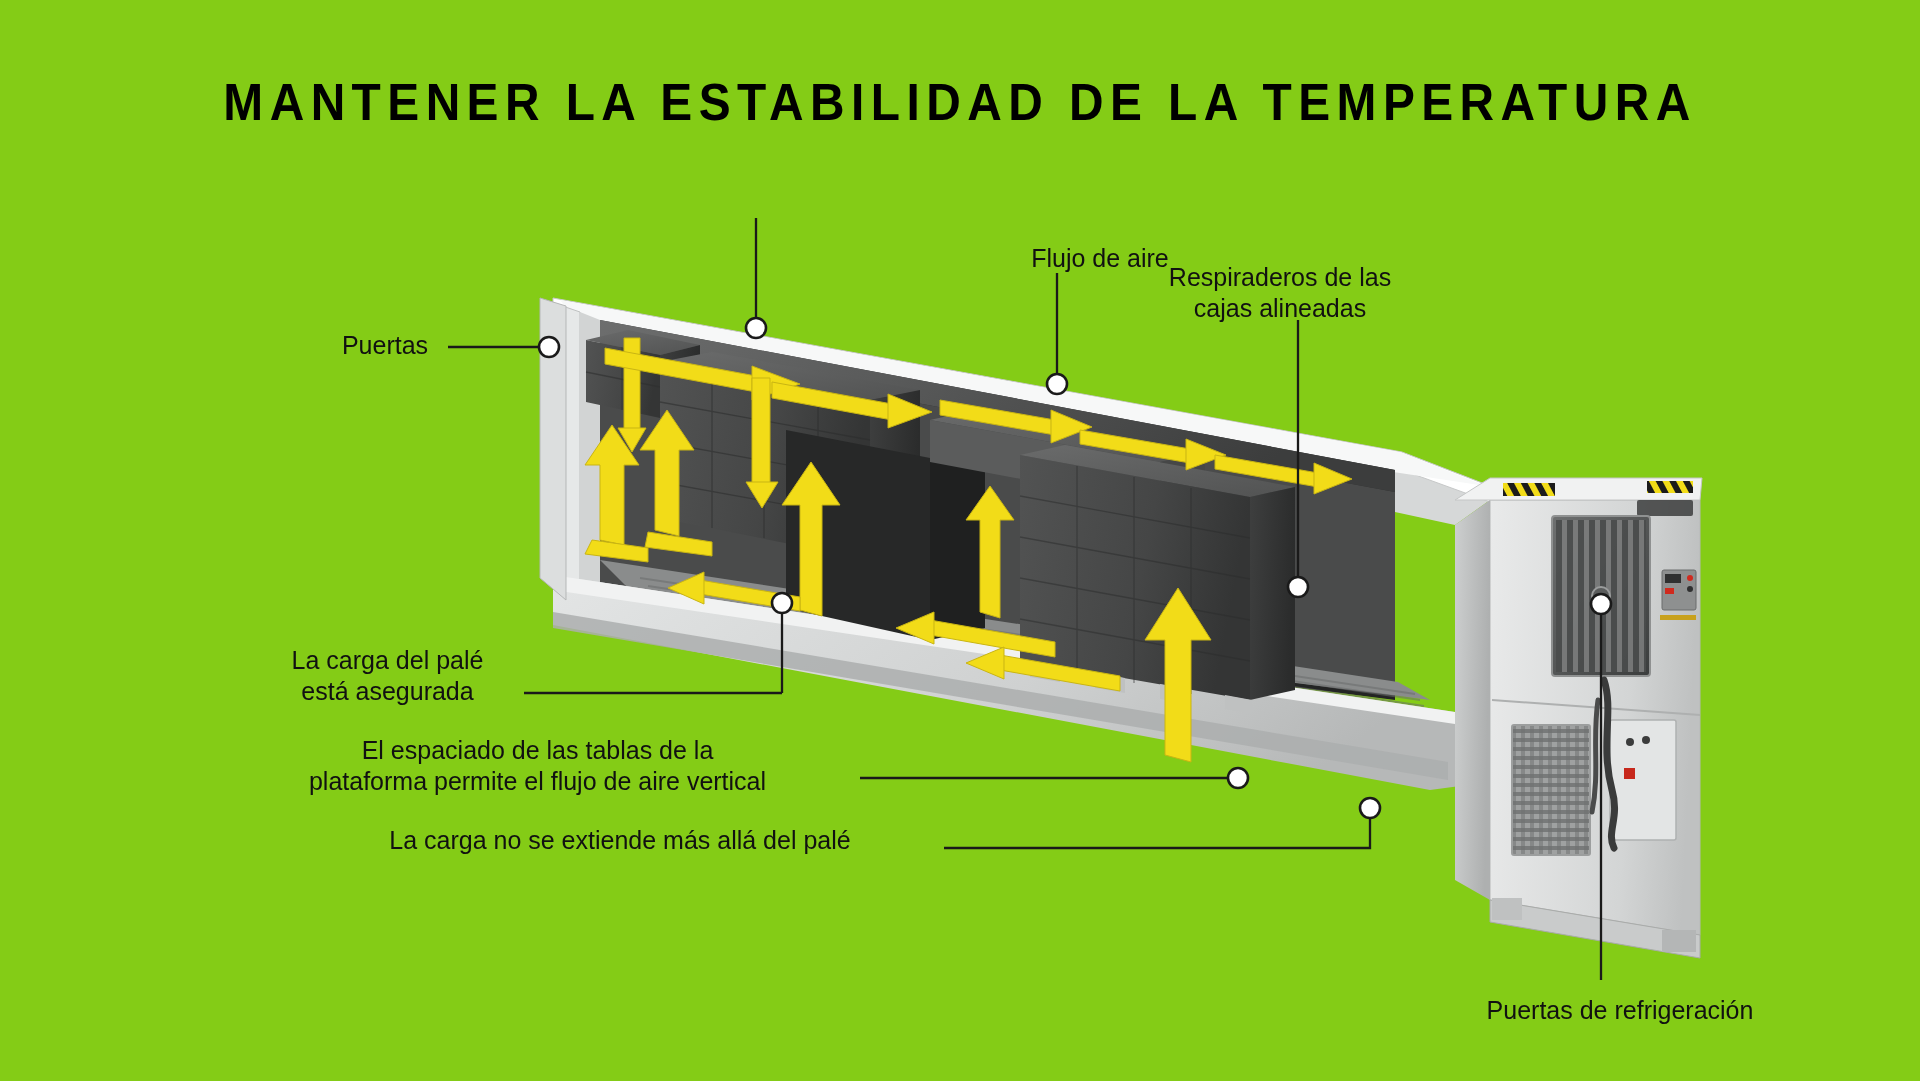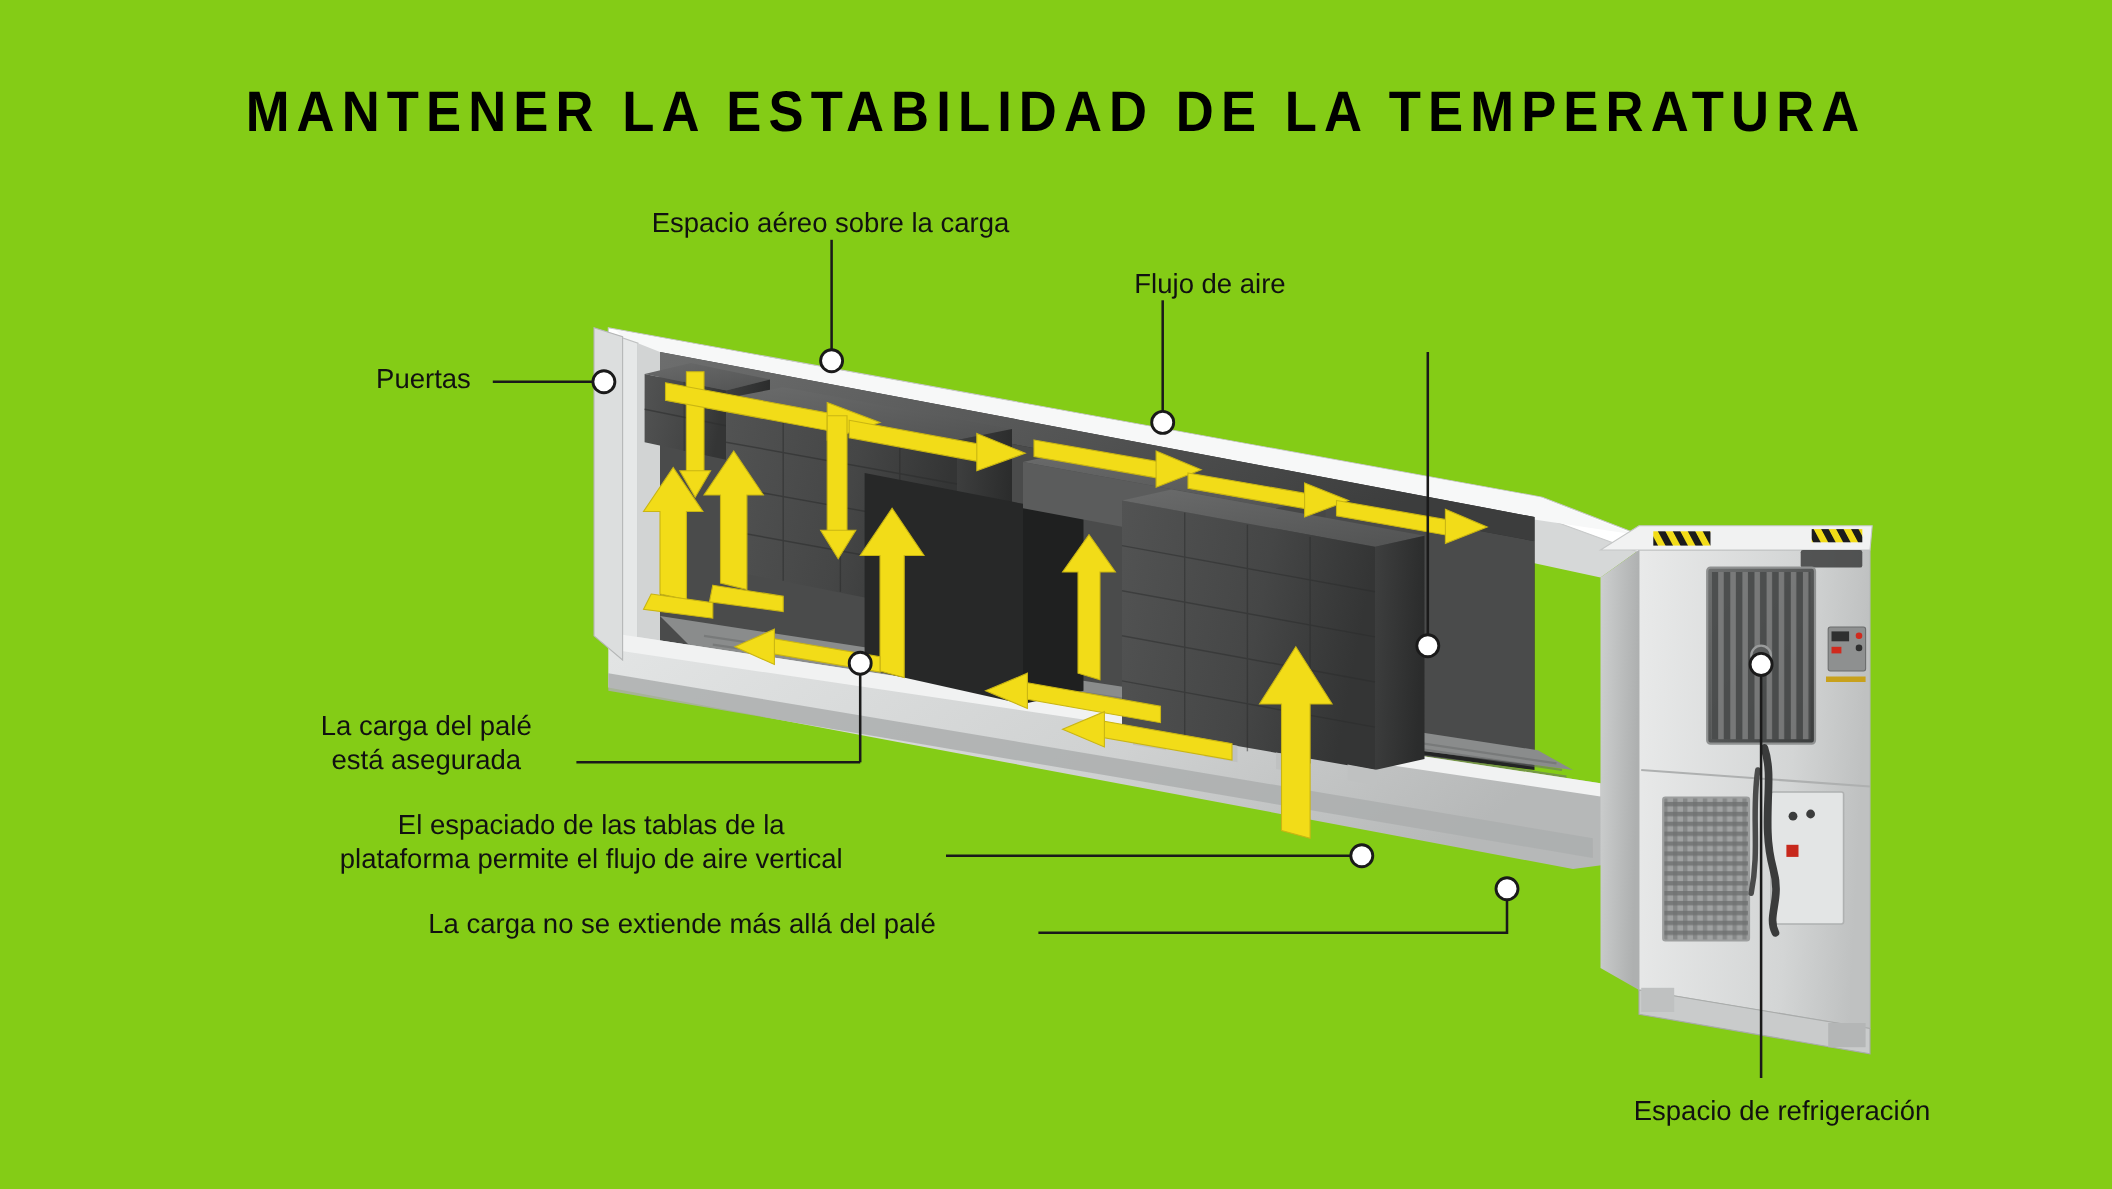--- a/index.html
+++ b/index.html
@@ -366,30 +366,31 @@
         <circle cx="1298" cy="587" r="10"></circle>
         <circle cx="549" cy="347" r="10"></circle>
         <circle cx="782" cy="603" r="10"></circle>
         <circle cx="1238" cy="778" r="10"></circle>
         <circle cx="1370" cy="808" r="10"></circle>
         <circle cx="1601" cy="604" r="10"></circle>
       </g>
     </svg>
   </div>
 
-  <div class="callout center" id="label-airspace">Espacio aéreo sobre la carga</div>
 
   <div class="callout center" id="label-airflow">Flujo de aire</div>
 
+  <div class="callout center" id="label-vents">Respiraderos de las
+cajas alineadas</div>
 
   <div class="callout right" id="label-doors">Puertas</div>
 
   <div class="callout right" id="label-pallet-sec">La carga del palé
 está asegurada</div>
 
   <div class="callout left" id="label-decking">El espaciado de las tablas de la
 plataforma permite el flujo de aire vertical</div>
 
   <div class="callout left" id="label-overhang">La carga no se extiende más allá del palé</div>
 
-  <div class="callout left" id="label-reefer">Espacio de refrigeración</div>
+  <div class="callout left" id="label-reefer">Puertas de refrigeración</div>
 
 </div>
 
 </body></html>

